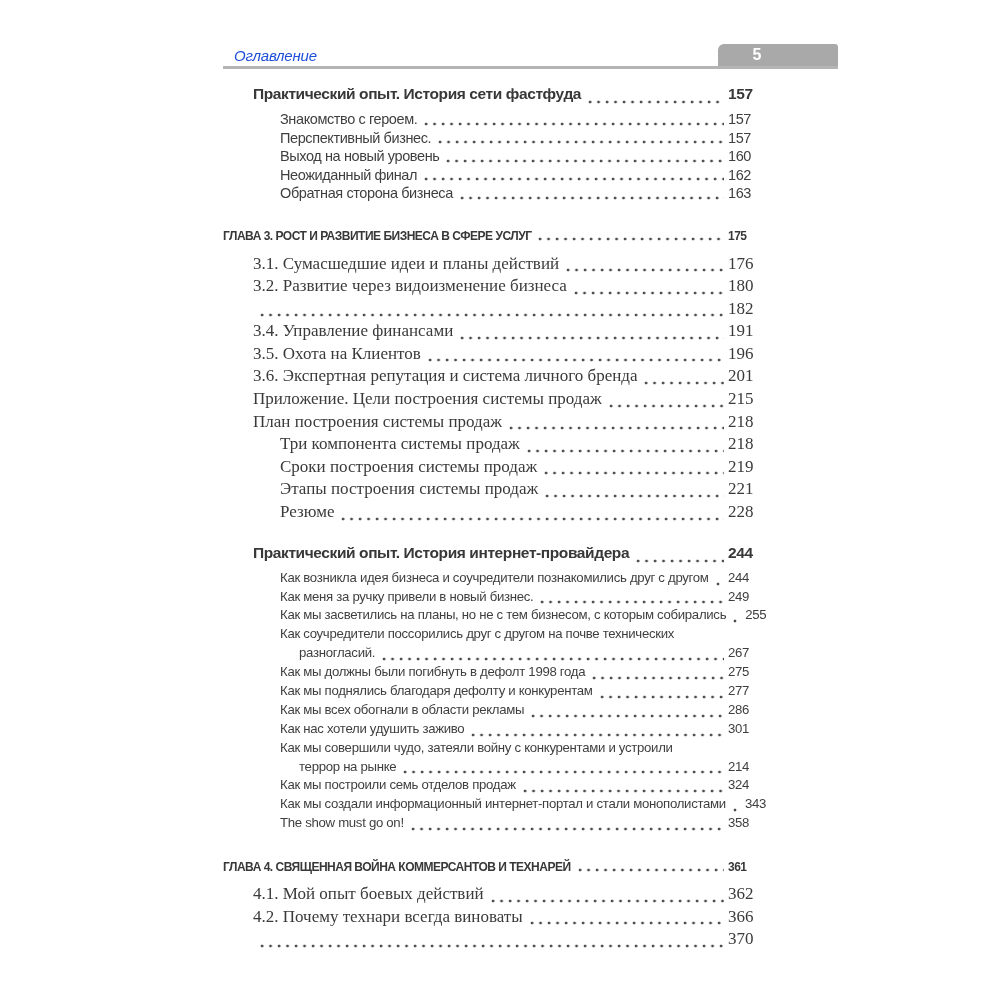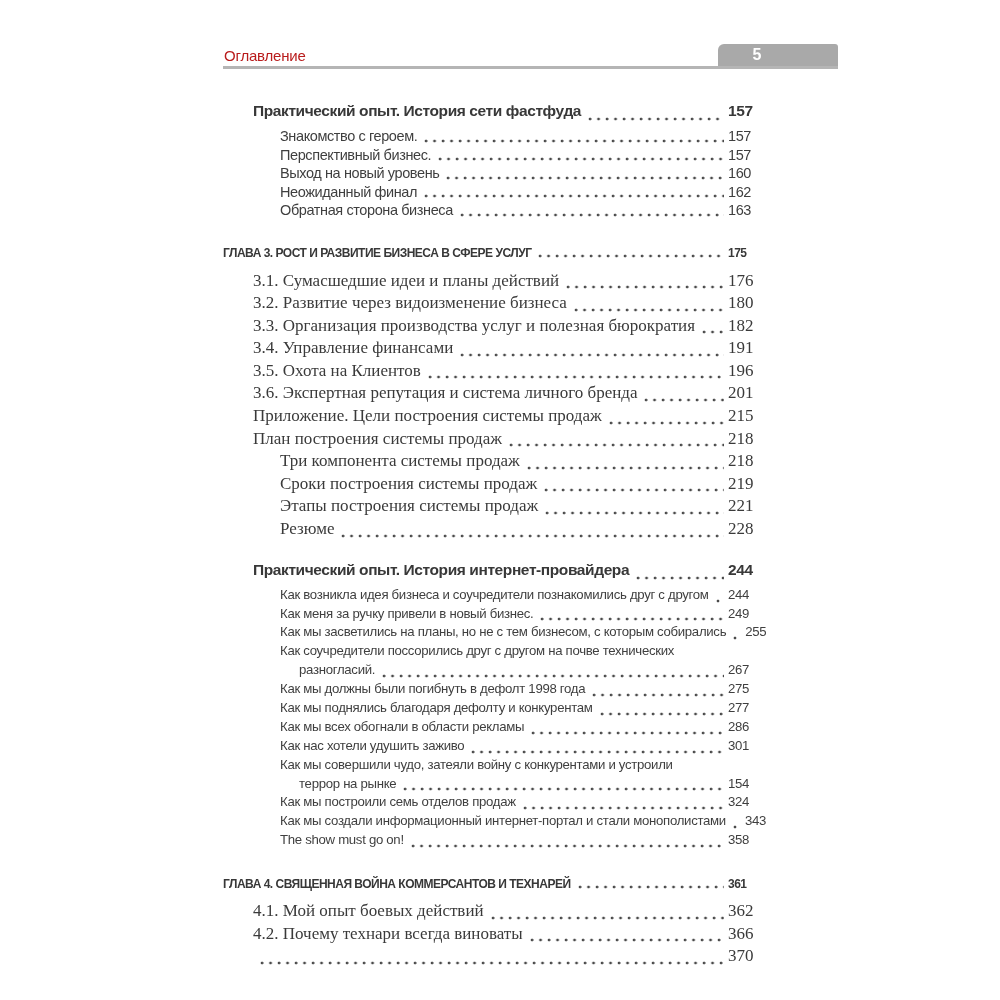--- a/index.html
+++ b/index.html
@@ -17,41 +17,42 @@
   .page { padding: 45px 0 0 223px; }
 
   .header {
     position: relative;
     width: 615px;
     height: 24px;
     border-bottom: 3px solid var(--rule, #b5b5b5);
   }
   .header-title {
     position: absolute;
-    left: 1px; bottom: 2px;
+    left: 11px; bottom: 2px;
     font-size: 15px;
     letter-spacing: -0.2px;
-    color: #b91c1c;
+    color: #1d4ed8;
+    font-style: italic;
   }
   .page-tab {
     position: absolute;
     right: 0; bottom: 0;
     width: 120px; height: 22px;
     background: var(--tab-bg, #a9a9a9);
     border-radius: 6px 3px 0 0;
     display: flex; align-items: center; justify-content: center;
     padding-right: 42px;
   }
   .page-tab span {
     color: var(--tab-text, #ffffff);
     font-weight: 700;
     font-size: 16px;
   }
 
-  .toc { width: 545px; margin-top: 33px; }
+  .toc { width: 545px; margin-top: 16px; }
 
   .row {
     display: flex;
     align-items: baseline;
     color: var(--text-sans, #3f3f3f);
     overflow: hidden;
   }
   .row .label { white-space: nowrap; flex: 0 1 auto; }
   .leader {
     flex: 1 1 auto;
@@ -156,21 +157,20 @@
         <span class="label">3.1. Сумасшедшие идеи и планы действий</span>
         <span class="leader"></span>
         <span class="page-num">176</span>
       </div>
       <div class="row serif ind1">
         <span class="label">3.2. Развитие через видоизменение бизнеса</span>
         <span class="leader"></span>
         <span class="page-num">180</span>
       </div>
       <div class="row serif ind1">
-        <span class="label">3.3. Организация производства услуг и полезная бюрократия</span>
         <span class="leader"></span>
         <span class="page-num">182</span>
       </div>
       <div class="row serif ind1">
         <span class="label">3.4. Управление финансами</span>
         <span class="leader"></span>
         <span class="page-num">191</span>
       </div>
       <div class="row serif ind1">
         <span class="label">3.5. Охота на Клиентов</span>
@@ -259,21 +259,21 @@
         <span class="label">Как нас хотели удушить заживо</span>
         <span class="leader"></span>
         <span class="page-num">301</span>
       </div>
       <div class="row sans-sm ind2">
         <span class="label">Как мы совершили чудо, затеяли войну с конкурентами и устроили</span>
       </div>
       <div class="row sans-sm ind3">
         <span class="label">террор на рынке</span>
         <span class="leader"></span>
-        <span class="page-num">154</span>
+        <span class="page-num">214</span>
       </div>
       <div class="row sans-sm ind2">
         <span class="label">Как мы построили семь отделов продаж</span>
         <span class="leader"></span>
         <span class="page-num">324</span>
       </div>
       <div class="row sans-sm ind2">
         <span class="label">Как мы создали информационный интернет-портал и стали монополистами</span>
         <span class="leader"></span>
         <span class="page-num">343</span>

